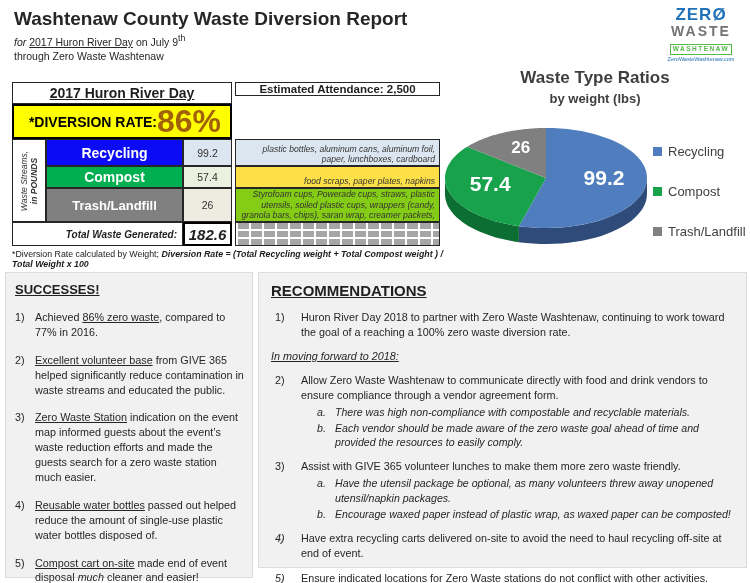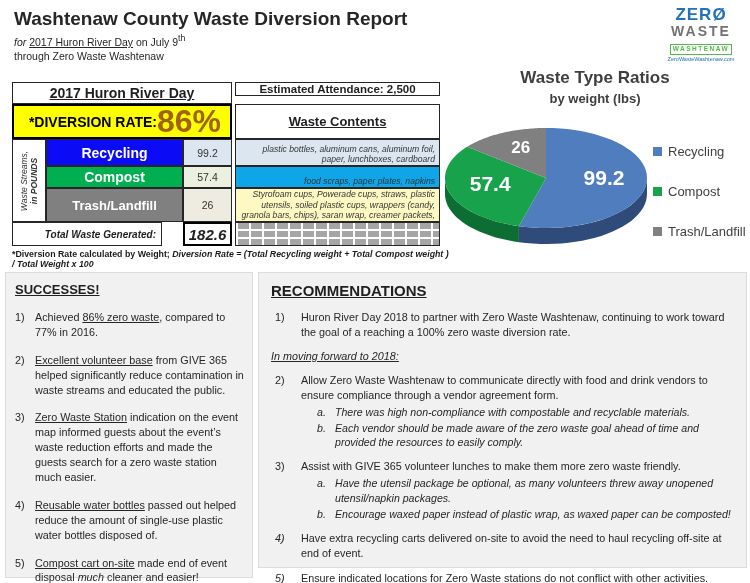--- a/index.html
+++ b/index.html
@@ -32,39 +32,39 @@
   .c-vert{left:0;top:57px;width:34px;height:83px;}
   .vert-inner{position:absolute;left:50%;top:50%;width:82px;
         transform:translate(-50%,-50%) rotate(-90deg);text-align:center;
         font-size:8.5px;font-style:italic;color:#333;line-height:1.2;}
   .vert-inner .b{font-weight:bold;}
   .stream-label{left:34px;width:137px;display:flex;align-items:center;justify-content:center;
         color:#fff;font-weight:bold;font-size:14px;}
   .stream-value{left:171px;width:49px;display:flex;align-items:center;justify-content:center;
         font-size:10.5px;color:#333;}
   .r0{top:57px;height:27px;} .r1{top:84px;height:22px;} .r2{top:106px;height:34px;}
-  .c-totlbl{left:0;top:140px;width:150px;height:24px;display:flex;align-items:center;
+  .c-totlbl{left:0;top:140px;width:171px;height:24px;display:flex;align-items:center;
         justify-content:flex-end;padding-right:5px;font-size:10px;font-weight:bold;font-style:italic;}
   .c-totval{left:171px;top:140px;width:49px;height:24px;border:2px solid #000;
         display:flex;align-items:center;justify-content:center;
         font-size:15px;font-weight:bold;font-style:italic;}
   .c-att{left:223px;top:0;width:205px;height:14px;display:flex;align-items:center;
         justify-content:center;font-size:11.5px;font-weight:bold;}
   .c-wch{left:223px;top:22px;width:205px;height:35px;display:flex;align-items:center;
         justify-content:center;font-size:13px;font-weight:bold;}
   .c-wch span{text-decoration:underline;}
   .content-cell{left:223px;width:205px;display:flex;align-items:flex-end;justify-content:flex-end;
         font-size:8.6px;font-style:italic;color:#333;padding:0 4px 0 3px;}
   .content-cell span{text-align:right;line-height:1.25;}
   .c-check{left:223px;top:140px;width:205px;height:24px;background-color:#a6a6a6;
         background-image:linear-gradient(90deg,#fff 2px,transparent 2px),
                          linear-gradient(0deg,#fff 2px,transparent 2px);
         background-size:13px 8px;}
   .footnote{position:absolute;left:12px;top:249px;width:440px;font-size:8.8px;color:#1a1a1a;}
-  .footnote .fb{font-weight:bold;}
+  .footnote .fb{font-weight:normal;}
   .footnote .fi{font-style:italic;font-weight:600;}
   
   .chart{position:absolute;left:440px;top:64px;width:310px;height:200px;}
   .chart-title{text-align:center;font-size:17px;font-weight:bold;color:#3f3f3f;
         width:300px;margin:4px auto 0;}
   .chart-sub{text-align:center;font-size:13px;font-weight:bold;color:#3f3f3f;margin-top:3px;}
   .pie-svg{position:absolute;left:0;top:50px;}
   .legend{position:absolute;left:653px;top:144px;display:flex;flex-direction:column;gap:25px;}
   .legend-item{display:flex;align-items:center;gap:6px;}
   .legend-swatch{width:9px;height:9px;flex:0 0 9px;}
@@ -124,30 +124,27 @@
     <div class="tcell stream-value r0" style="background: rgb(220, 230, 241);">99.2</div>
     <div class="tcell stream-label r1" style="background: rgb(0, 176, 80);">Compost</div>
     <div class="tcell stream-value r1" style="background: rgb(235, 241, 222);">57.4</div>
     <div class="tcell stream-label r2" style="font-size: 13px; background: rgb(128, 128, 128);">Trash/Landfill</div>
     <div class="tcell stream-value r2" style="background: rgb(238, 236, 225);">26</div>
 
     <div class="tcell c-totlbl">Total Waste Generated:</div>
     <div class="tcell c-totval">182.6</div>
 
     <div class="tcell c-att">Estimated Attendance: 2,500</div>
-    <div class="tcell c-wch">
-        <span>Waste Contents</span>
-      </div>
     <div class="tcell content-cell r0" style="background: rgb(220, 230, 241);">
         <span>plastic bottles, aluminum cans, aluminum foil, paper, lunchboxes, cardboard</span>
       </div>
-    <div class="tcell content-cell r1" style="background: #0ea5e9;">
+    <div class="tcell content-cell r1" style="background: #fde047;">
         <span>food scraps, paper plates, napkins</span>
       </div>
-    <div class="tcell content-cell r2" style="background: #fef9c3;">
+    <div class="tcell content-cell r2" style="background: #84cc16;">
         <span>Styrofoam cups, Powerade cups, straws, plastic utensils, soiled plastic cups, wrappers (candy, granola bars, chips), saran wrap, creamer packets,</span>
       </div>
     <div class="tcell c-check"></div>
   </div>
 
   <div class="footnote"><span class="fb">*Diversion Rate calculated by Weight; </span><span class="fi">Diversion Rate = (Total Recycling weight + Total Compost weight ) / Total Weight x 100</span></div>
 
   <div class="chart">
     <div class="chart-title">Waste Type Ratios</div>
     <div class="chart-sub">by weight (lbs)</div>

